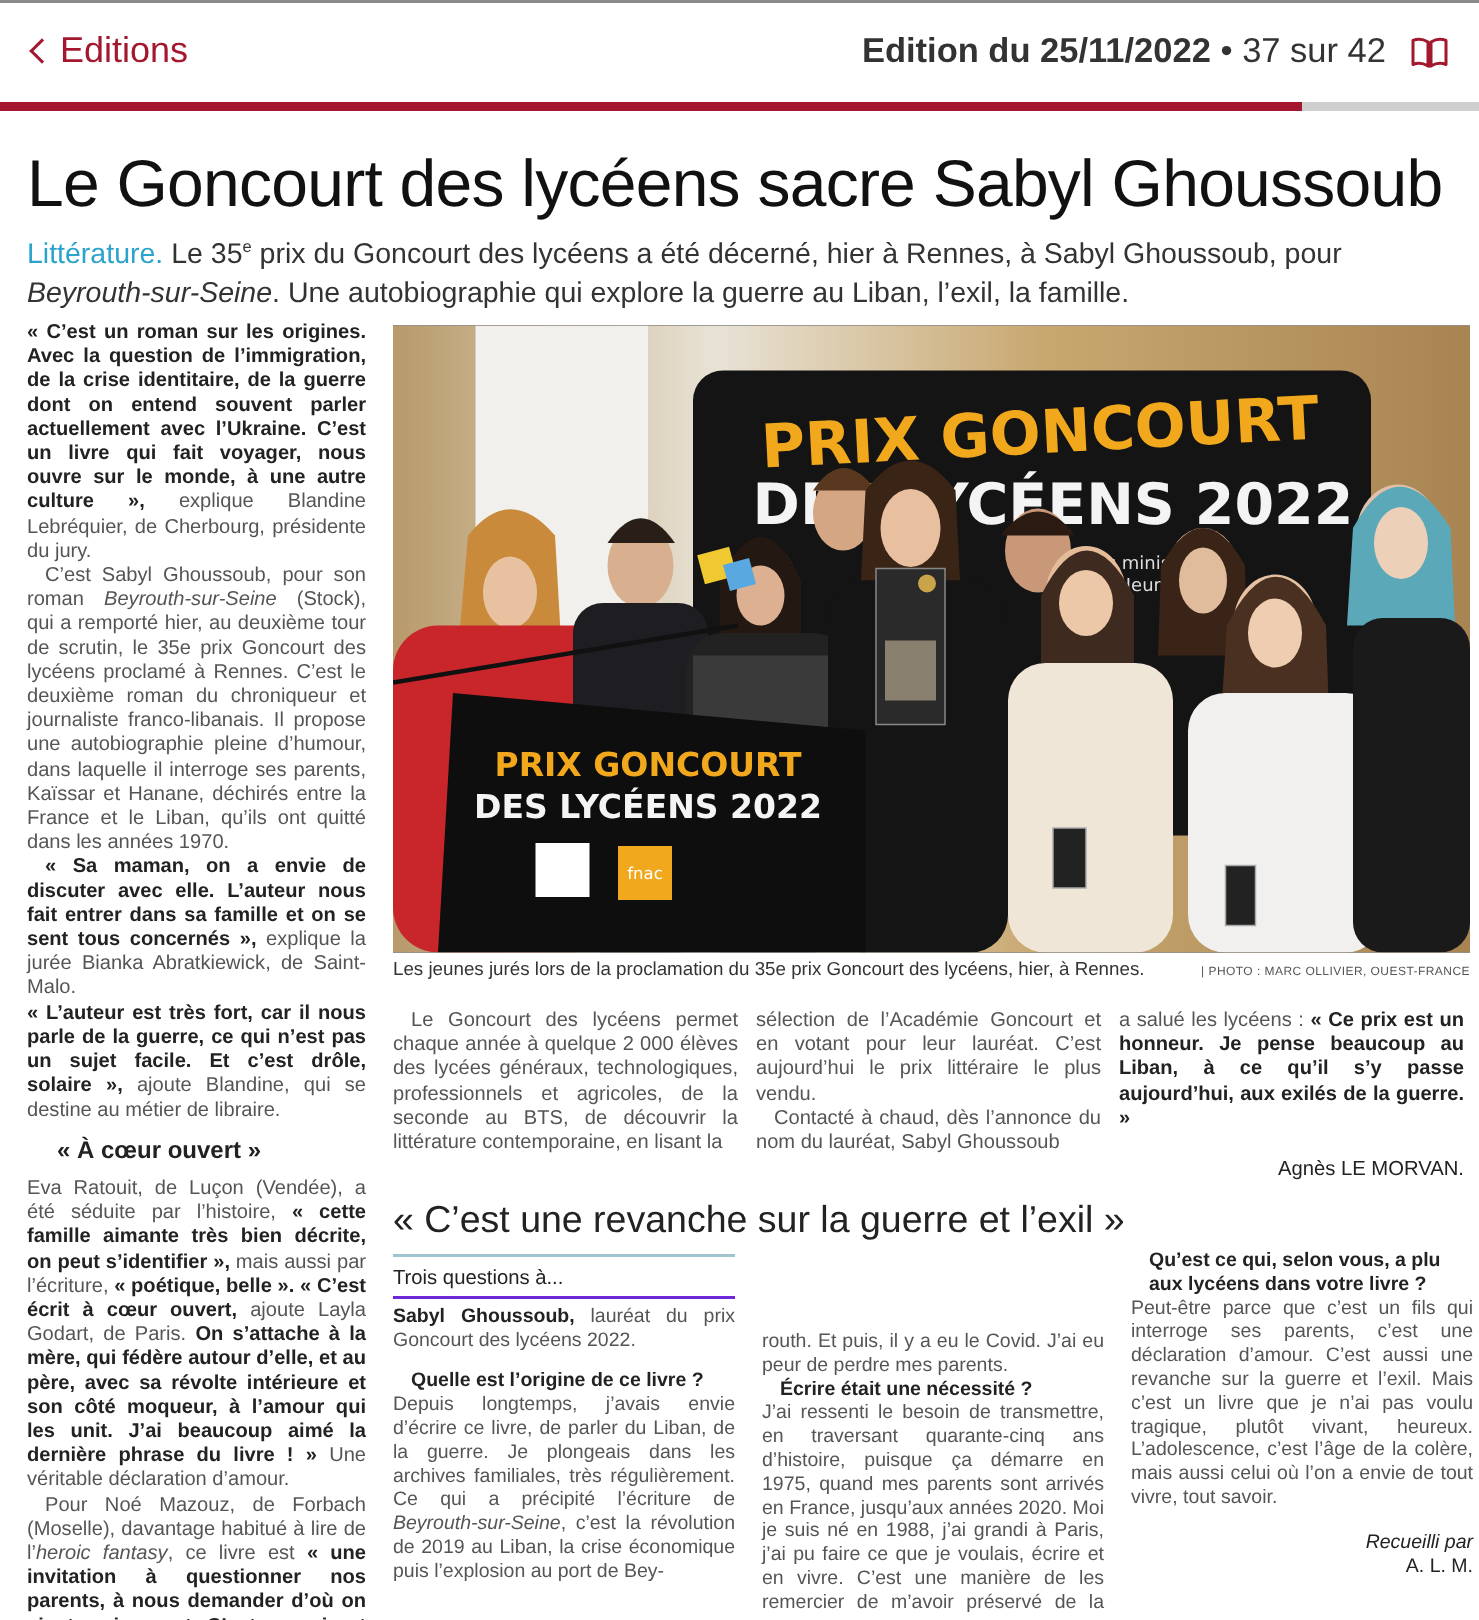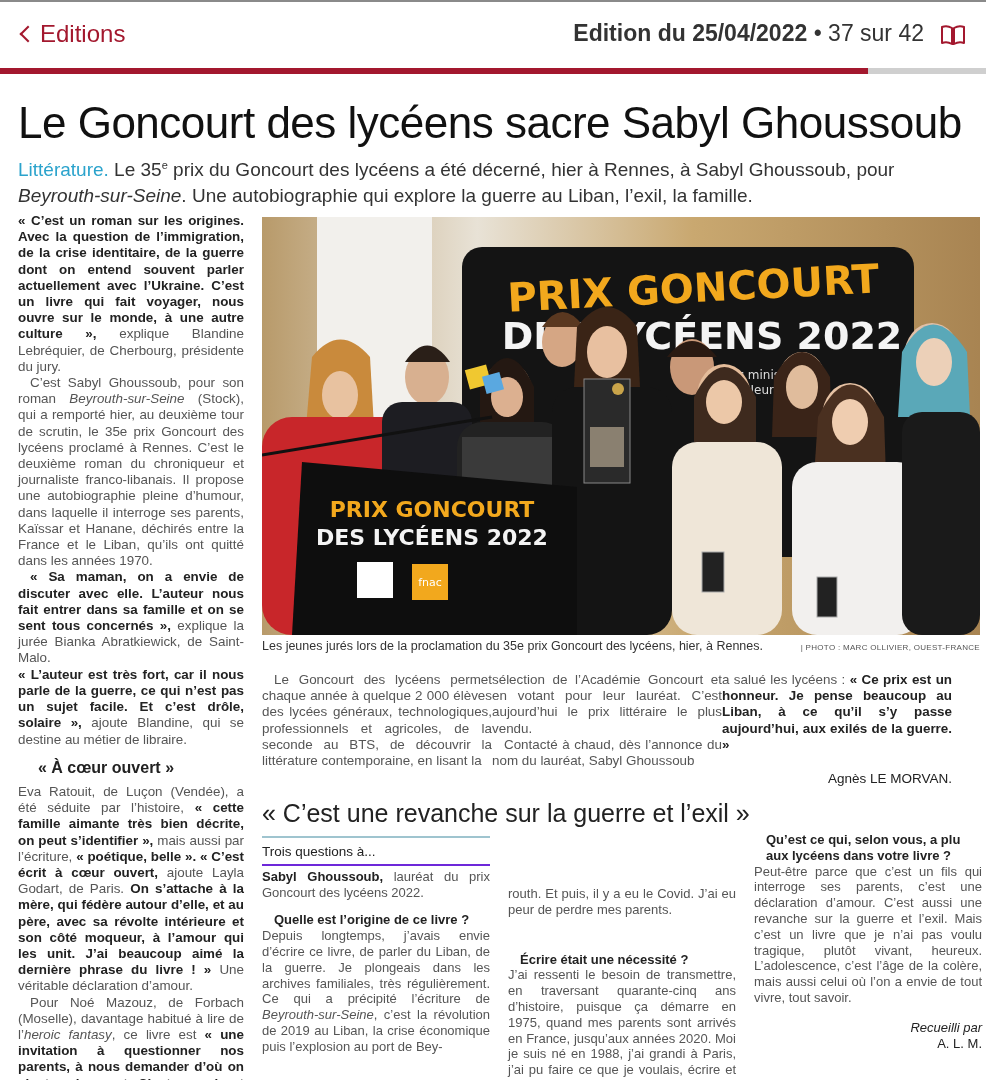--- a/index.html
+++ b/index.html
@@ -26,21 +26,21 @@
   .col-left { position: absolute; left: 18px; top: 213px; width: 226px; font-size: 13.4px; line-height: 16.2px; text-align: justify; color: #555; }
   .col-left p { margin: 0; text-indent: 0; }
   .col-left p.ind { text-indent: 12px; }
   .col-left b { color: #222; }
   .col-left .subhead { text-align: left; font-weight: bold; color: #222; font-size: 16px; margin: 12px 0 8px 20px; }
 
   .photo { position: absolute; left: 262px; top: 217px; width: 718px; height: 418px; overflow: hidden; background: #2a2218; }
   .caption { position: absolute; left: 262px; top: 639px; width: 718px; font-size: 12.5px; color: #333; }
   .credit { position: absolute; right: 6px; top: 643px; font-size: 8px; color: #555; letter-spacing: 0.3px; }
 
-  .text-cols { position: absolute; left: 262px; top: 672px; width: 718px; display: flex; gap: 0; font-size: 13.4px; line-height: 16.2px; color: #555; }
+  .text-cols { position: absolute; left: 262px; top: 672px; width: 718px; display: flex; gap: 12px; font-size: 13.4px; line-height: 16.2px; color: #555; }
   .text-cols .c { width: 230px; text-align: justify; }
   .text-cols b { color: #222; }
   .text-cols .sig { text-align: right; color: #222; margin-top: 18px; font-size: 13.5px; }
 
   .interview-title { position: absolute; left: 262px; top: 799px; font-size: 25px; color: #222; white-space: nowrap; }
 
   .iv-col { position: absolute; top: 836px; width: 228px; font-size: 13px; line-height: 15.8px; color: #555; text-align: justify; }
   .iv-col b { color: #222; }
   .iv-col .q { font-weight: bold; color: #222; text-align: left; margin: 12px 0 0 12px; }
   .trois { border-top: 2px solid #9fc4cf; border-bottom: 2px solid #6d28d9; padding: 6px 0 4px; font-size: 13.5px; color: #222; margin-bottom: 3px; }
@@ -51,21 +51,21 @@
 <body>
 
 <div class="topline"></div>
 
 <div class="header">
   <div class="back-btn">
     <span class="chev"></span>
     <span>Editions</span>
   </div>
   <div class="edition-info">
-    <b>Edition du 25/04/2022</b><span> • </span><span>37 sur 42</span>
+    <b>Edition du 25/11/2022</b><span> • </span><span>37 sur 42</span>
   </div>
   <svg class="book-icon" viewBox="0 0 26 22">
     <path d="M2 3 Q7 1 12 4 L12 20 Q7 17 2 19 Z M24 3 Q19 1 14 4 L14 20 Q19 17 24 19 Z" fill="none" stroke="#a3182e" stroke-width="2" stroke-linejoin="round"></path>
     <path d="M12 20 L14 20" stroke="#a3182e" stroke-width="2"></path>
   </svg>
 </div>
 
 <div class="progress">
   <div class="fill" id="progfill" style="width: 88%;"></div>
 </div>
@@ -181,21 +181,21 @@
 
 <div class="iv-col" style="left:262px;">
   <div class="trois">Trois questions à...</div>
   <p><b>Sabyl Ghoussoub,</b><span> lauréat du prix Goncourt des lycéens 2022.</span></p>
   <p class="q">Quelle est l’origine de ce livre ?</p>
   <p><span>Depuis longtemps, j’avais envie d’écrire ce livre, de parler du Liban, de la guerre. Je plongeais dans les archives familiales, très régulièrement. Ce qui a précipité l’écriture de </span><i>Beyrouth-sur-Seine</i><span>, c’est la révolution de 2019 au Liban, la crise économique puis l’explosion au port de Bey-</span></p>
 </div>
 
 <div class="iv-col" style="left:508px; top:886px;">
   <p>routh. Et puis, il y a eu le Covid. J’ai eu peur de perdre mes parents.</p>
-  <p class="q" style="margin-top:34px">Écrire était une nécessité ?</p>
+  <p class="q" style="margin-top:0">Écrire était une nécessité ?</p>
   <p>J’ai ressenti le besoin de transmettre, en traversant quarante-cinq ans d’histoire, puisque ça démarre en 1975, quand mes parents sont arrivés en France, jusqu’aux années 2020. Moi je suis né en 1988, j’ai grandi à Paris, j’ai pu faire ce que je voulais, écrire et en vivre. C’est une manière de les remercier de m’avoir préservé de la guerre.</p>
 </div>
 
 <div class="iv-col" style="left:754px; top:820px;">
   <p class="q">Qu’est ce qui, selon vous, a plu aux lycéens dans votre livre ?</p>
   <p>Peut-être parce que c’est un fils qui interroge ses parents, c’est une déclaration d’amour. C’est aussi une revanche sur la guerre et l’exil. Mais c’est un livre que je n’ai pas voulu tragique, plutôt vivant, heureux. L’adolescence, c’est l’âge de la colère, mais aussi celui où l’on a envie de tout vivre, tout savoir.</p>
   <div class="recueilli">
     <i>Recueilli par</i>
     <span>A. L. M.</span>
   </div>

